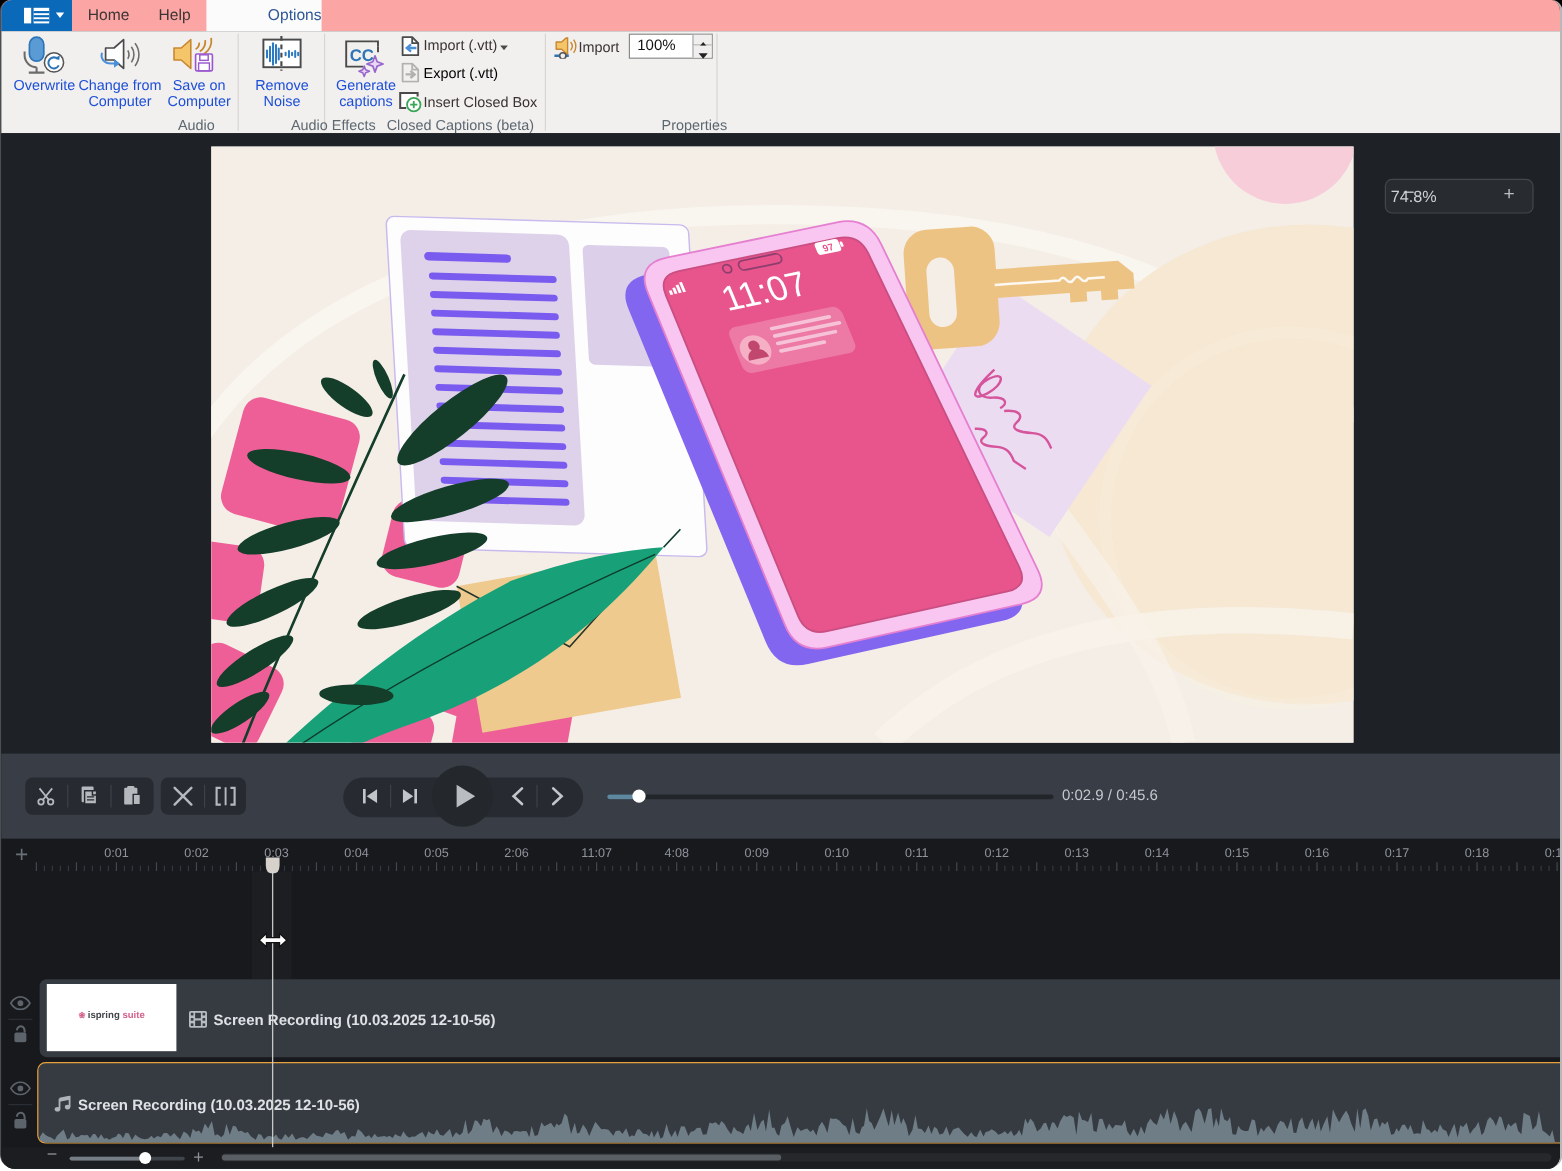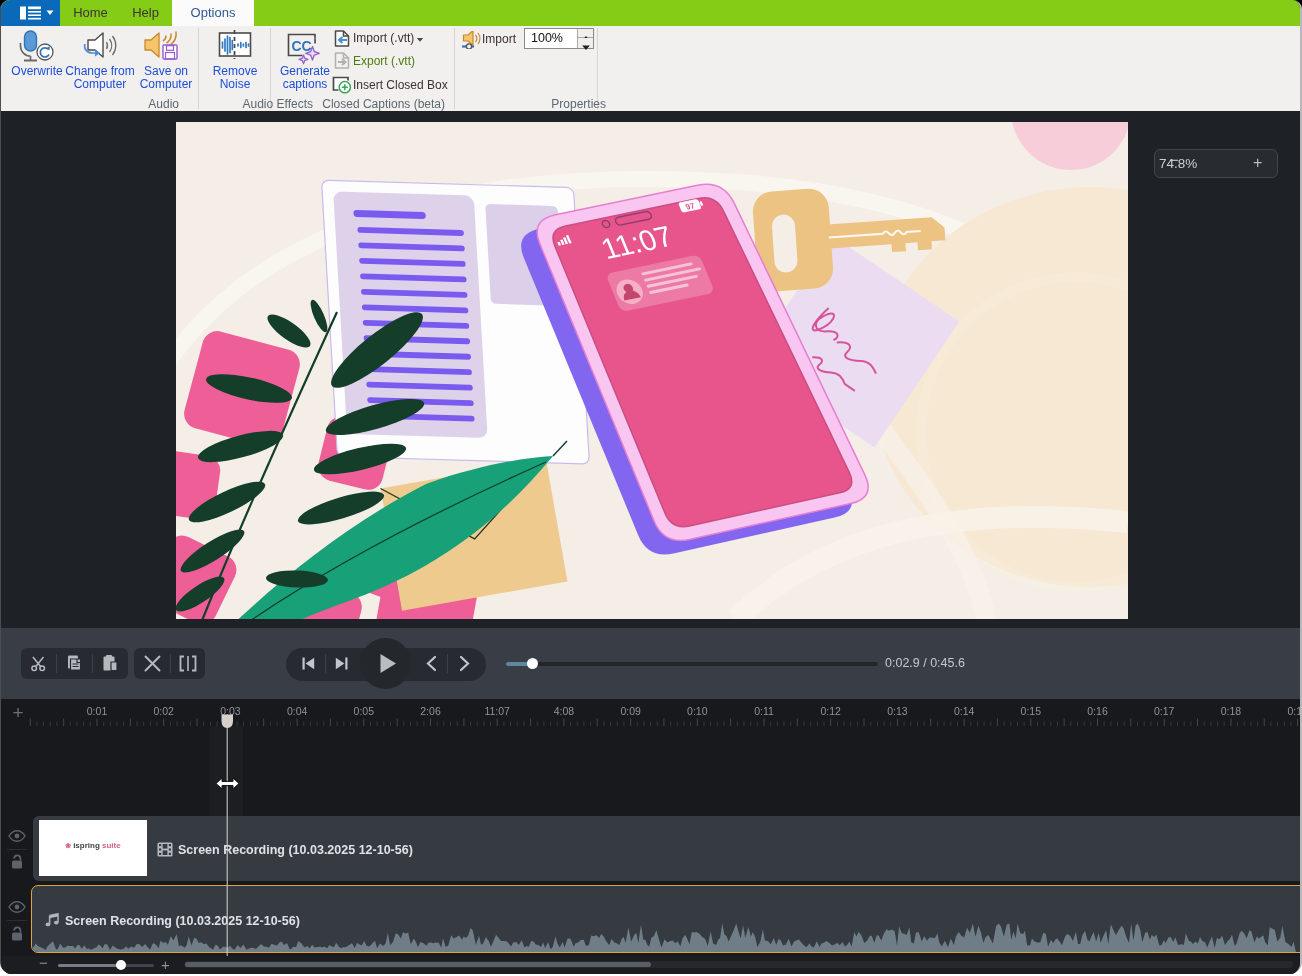--- a/index.html
+++ b/index.html
@@ -2,23 +2,23 @@
 <html><head>
 <meta charset="utf-8">
 <style>
 html,body{margin:0;padding:0;width:1302px;height:976px;overflow:hidden;
 background:linear-gradient(#000 0 60%,#fff 60% 100%);
 font-family:"Liberation Sans",sans-serif;}
 *{box-sizing:border-box}
 #app{position:absolute;left:0;top:0;width:1302px;height:974px;border-radius:9px 9px 12px 12px;overflow:hidden;background:#1e2126;border-left:1px solid rgba(255,255,255,0.2);border-right:2px solid rgba(235,235,235,0.75);}
 .abs{position:absolute}
 
-#tabstrip{position:absolute;left:0;top:0;width:1302px;height:26px;background:#84cc16}
+#tabstrip{position:absolute;left:0;top:0;width:1302px;height:26px;background:#fca5a5}
 #bluebtn{position:absolute;left:0;top:0;width:59px;height:26px;background:#0a69b8;border-radius:9px 0 0 0}
-#tab-options{position:absolute;left:171px;top:0;width:82px;height:26px;background:#fbfbfb;color:#2f5796;font-size:13px;line-height:26px;text-align:center}
+#tab-options{position:absolute;left:171px;top:0;width:96px;height:26px;background:#fbfbfb;color:#2f5796;font-size:13px;line-height:26px;text-align:right}
 .tab{position:absolute;top:0;height:26px;color:#3d3534;font-size:13px;line-height:26px;text-align:center}
 
 #ribbon{position:absolute;left:0;top:26px;width:1302px;height:85px;background:#f1f0ef}
 .gsep{position:absolute;top:2px;width:1px;height:81px;background:#d8d5d2}
 .glabel{position:absolute;top:71px;font-size:12px;color:#5d6770;text-align:right;width:160px}
 .btxt{position:absolute;font-size:12px;color:#1d4ed8;text-align:center;line-height:13px;white-space:pre}
 .rowtxt{position:absolute;font-size:12px;color:#3a3132;white-space:nowrap}
 
 #preview{position:absolute;left:0;top:111px;width:1302px;height:517px;background:#1e2126}
 #vframe{position:absolute;left:175px;top:11px;width:952px;height:497px;background:#f4eee7;overflow:hidden}
@@ -136,21 +136,21 @@
     <div class="rowtxt" style="left:352px;top:5px">Import (.vtt)</div>
     <svg class="abs" style="left:415px;top:11px" width="8" height="6" viewBox="0 0 8 6">
         <path d="M0.8,1 h6.4 l-3.2,3.8 Z" fill="#4a4a4a"></path>
       </svg>
 
     <svg class="abs" style="left:333px;top:26px" width="16" height="17" viewBox="0 0 16 17">
       <path d="M1.5,1 h8 l5,5 v10 h-13 Z" fill="#f1f0ef" stroke="#b3b1af" stroke-width="1.5" stroke-linejoin="round"></path>
       <path d="M9.5,1 v5 h5" fill="none" stroke="#b3b1af" stroke-width="1.5"></path>
       <path d="M4,10 h7 M8,7 l3.5,3 -3.5,3" fill="none" stroke="#b3b1af" stroke-width="2"></path>
     </svg>
-    <div class="rowtxt" style="left:352px;top:27.5px;color:#4d7c0f">Export (.vtt)</div>
+    <div class="rowtxt" style="left:352px;top:27.5px;color:#000000">Export (.vtt)</div>
 
     <svg class="abs" style="left:331px;top:50px" width="20" height="18" viewBox="0 0 20 18">
       <path d="M16,4.5 v-3 h-14.5 v12.5 h5" fill="#fff" stroke="#4a4a4a" stroke-width="1.7"></path>
       <circle cx="12.8" cy="11.2" r="5.6" fill="#fff" stroke="#3aa655" stroke-width="1.5"></circle>
       <path d="M12.8,8.2 v6 M9.8,11.2 h6" stroke="#3aa655" stroke-width="1.5"></path>
     </svg>
     <div class="rowtxt" style="left:352px;top:51.5px">Insert Closed Box</div>
 
     <svg class="abs" style="left:460px;top:5px" width="22" height="18" viewBox="0 0 22 18">
       <path d="M7,4 h-4.5 v6 h4.5 l5,4.5 v-15 Z" fill="#f5c56a" stroke="#c8882f" stroke-width="1.2" stroke-linejoin="round"></path>

